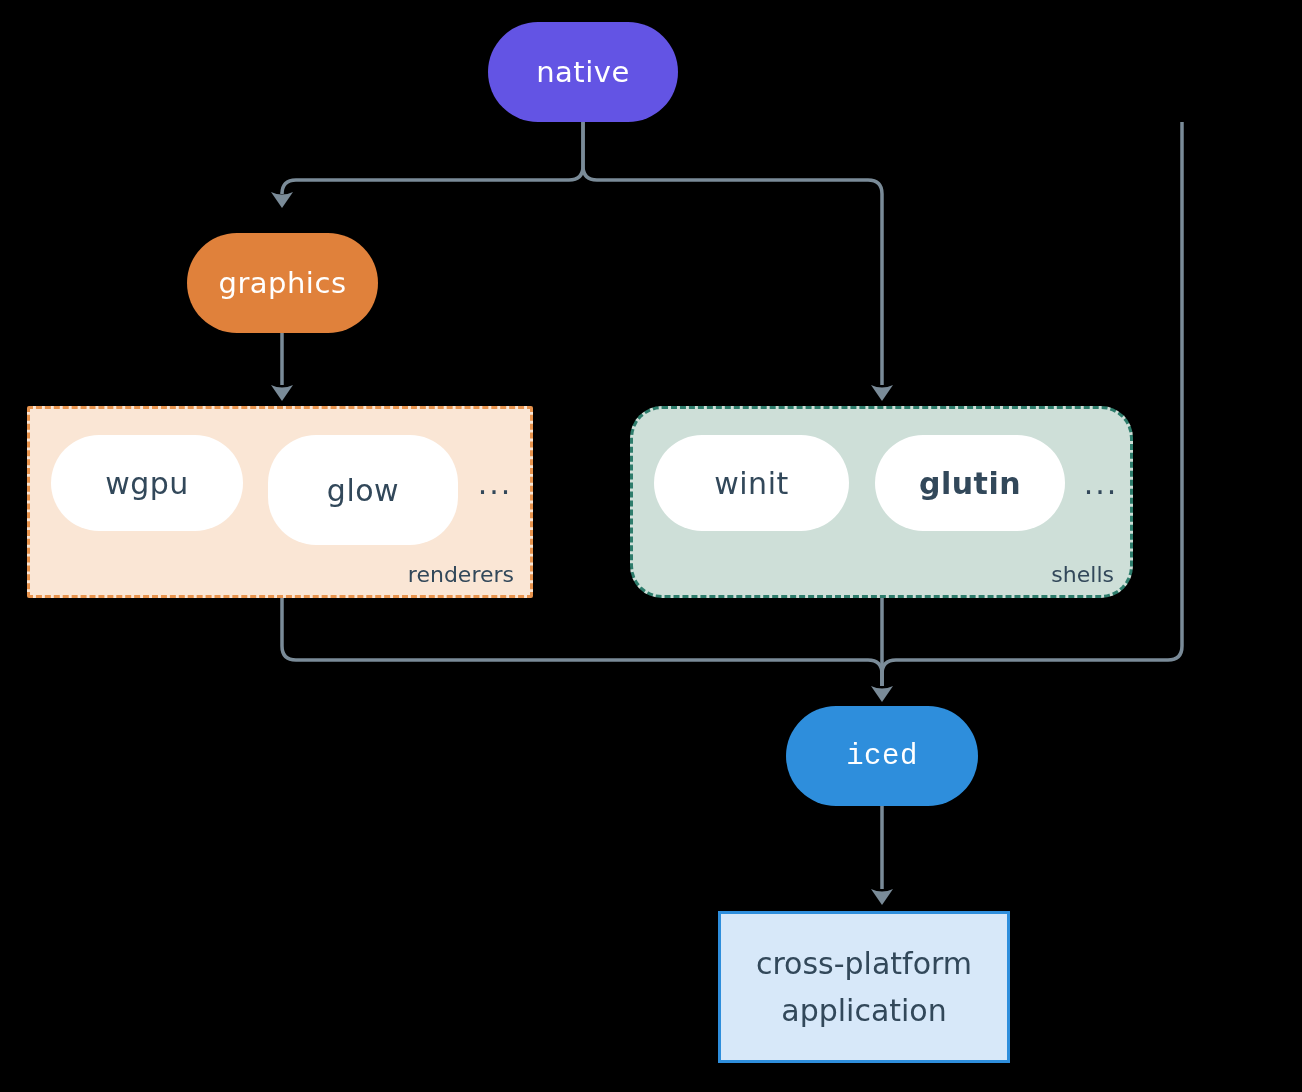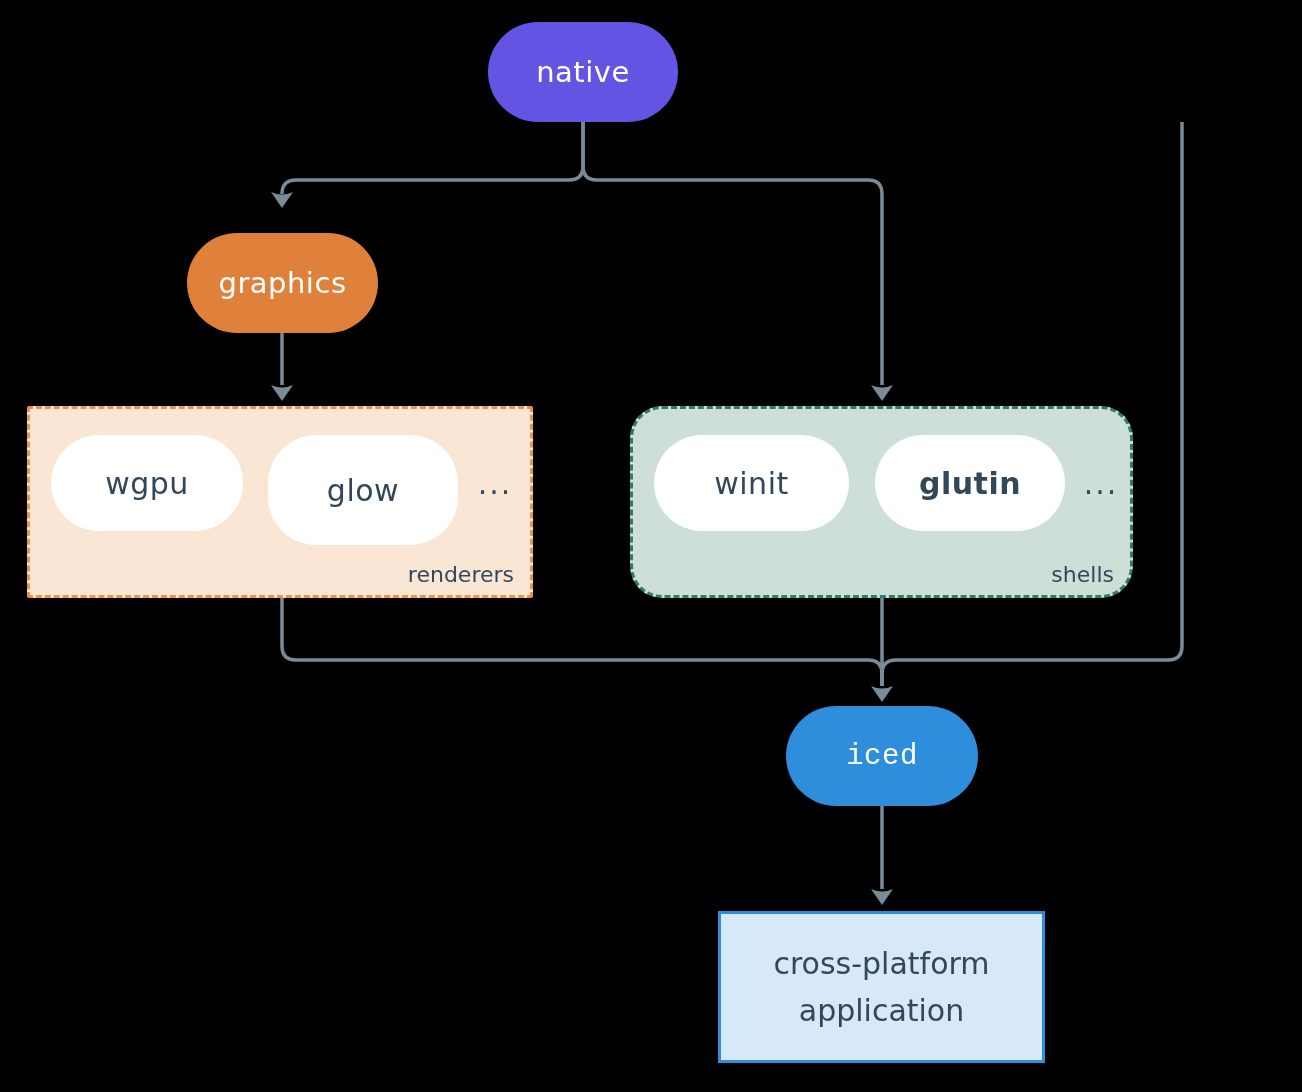--- a/index.html
+++ b/index.html
@@ -100,18 +100,18 @@
       <span>glutin</span>
     </div>
     <div class="ellipsis" style="left:438px; top:26px; width:60px; height:96px;">...</div>
     <div class="group-label">shells</div>
   </div>
 
   <div class="pill blue" style="left:786px; top:706px; width:192px; height:100px;font-family:Liberation Mono, monospace;">
     <span>iced</span>
   </div>
 
-  <div class="app-box" style="left:718px; top:911px; width:327px; height:152px;">
+  <div class="app-box" style="left:718px; top:911px; width:292px; height:152px;">
     <div>cross-platform</div>
     <div>application</div>
   </div>
 
 </div>
 
 </body></html>

